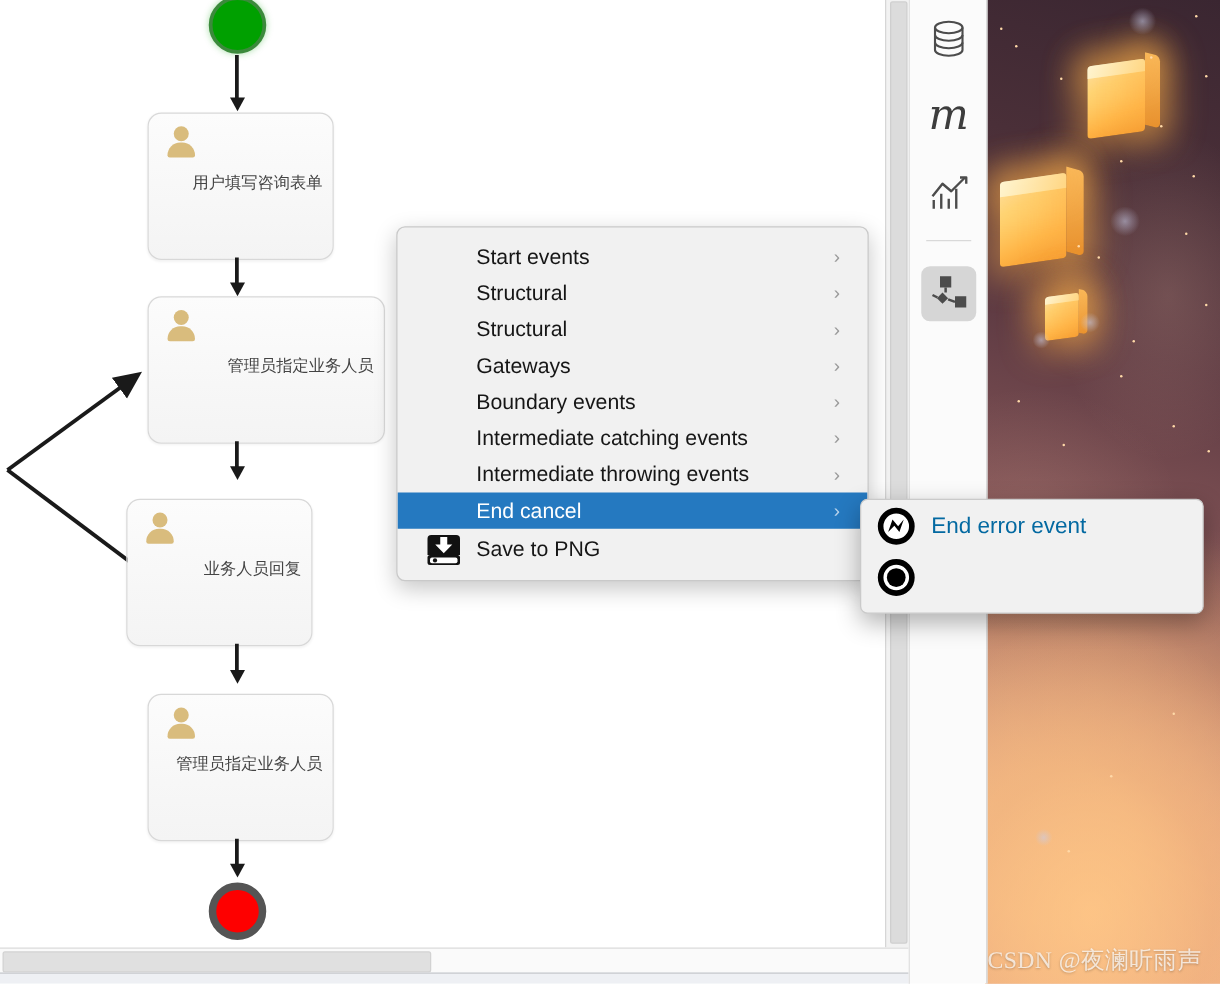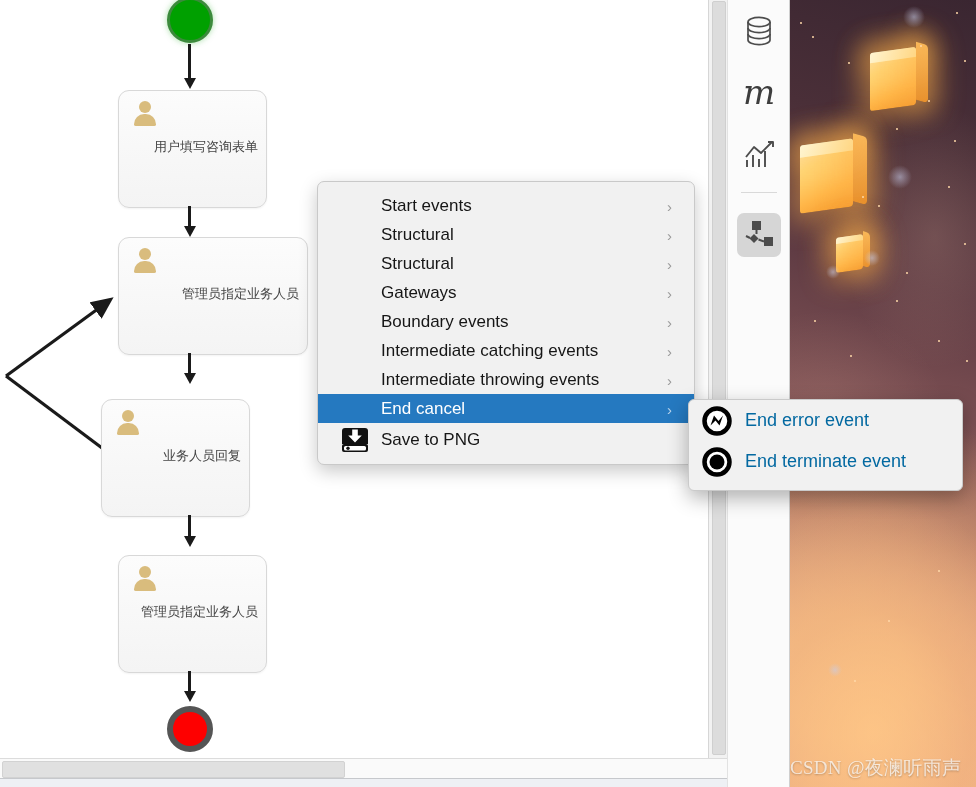--- a/index.html
+++ b/index.html
@@ -409,15 +409,14 @@
     </svg>
     <span>End error event</span>
   </div>
 
 
   <div class="smi">
     <svg class="ico" viewBox="0 0 34 34">
       <circle cx="17" cy="17" r="12.5" fill="#fff" stroke="#000" stroke-width="4.5"></circle>
       <circle cx="17" cy="17" r="7.5" fill="#000"></circle>
     </svg>
-    <span>End terminate event</span>
   </div>
 </div>
 
 </body></html>

